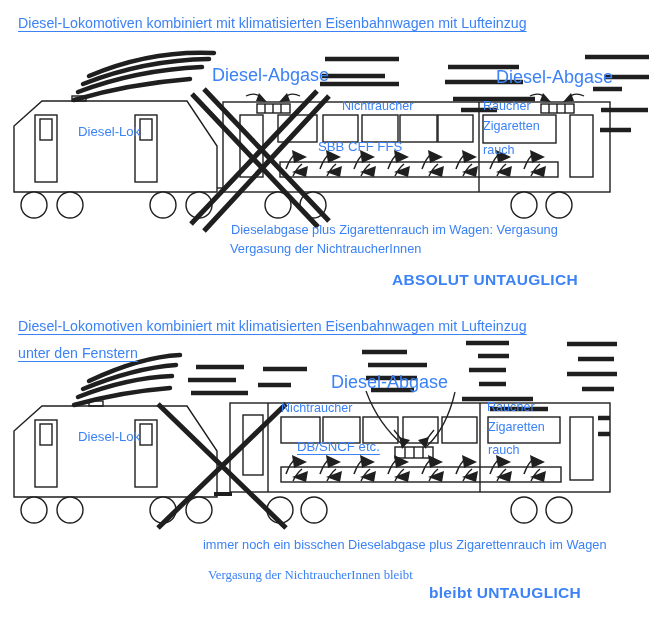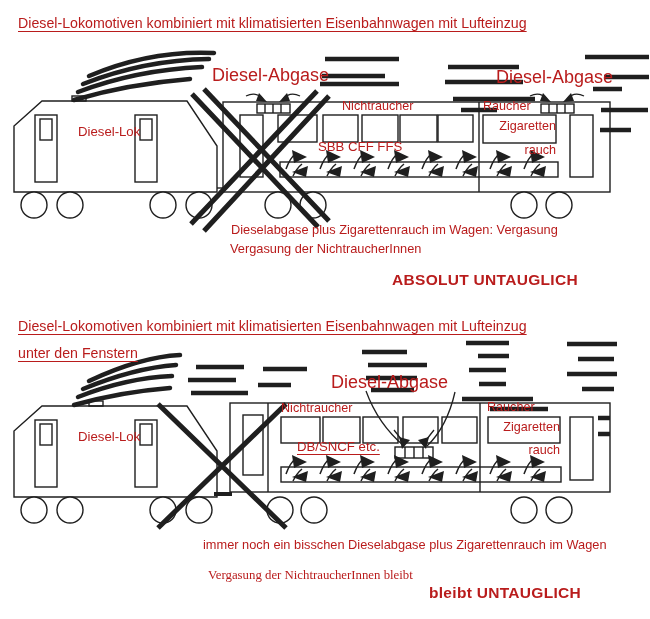--- a/index.html
+++ b/index.html
@@ -1,29 +1,29 @@
 <!DOCTYPE html>
 <html><head>
 <meta charset="utf-8">
 <style>
   html,body{margin:0;padding:0;background:#fff;}
   .stage{
     position:relative;width:650px;height:619px;background:#ffffff;
-    font-family:"Liberation Sans", sans-serif;color:#b91c1c;overflow:hidden;
+    font-family:"Liberation Sans", sans-serif;color:#3b82f6;overflow:hidden;
   }
   .stage svg{position:absolute;left:0;top:0;}
   .txt{position:absolute;white-space:nowrap;line-height:1.1;}
   .title{font-size:14.2px;line-height:27px;letter-spacing:0px;}
   .u{text-decoration:underline;text-underline-offset:3px;text-decoration-thickness:1.3px;}
   .lbl-big{font-size:18px;}
   .lbl{font-size:12.6px;}
   .lbl-md{font-size:13.2px;}
   .cap{font-size:12.8px;}
   .verdict{font-size:15.5px;font-weight:bold;letter-spacing:.3px;}
-  .ctr{text-align:right;}
+  .ctr{text-align:left;}
 </style>
 </head>
 <body>
 
 <div class="stage">
 
   <svg width="650" height="619" viewBox="0 0 650 619">
     <defs>
       <g id="flowunit" stroke="#1f1f1f">
         <path d="M0,7 Q4,-4 10,-9" fill="none" stroke-width="1.5"></path>

